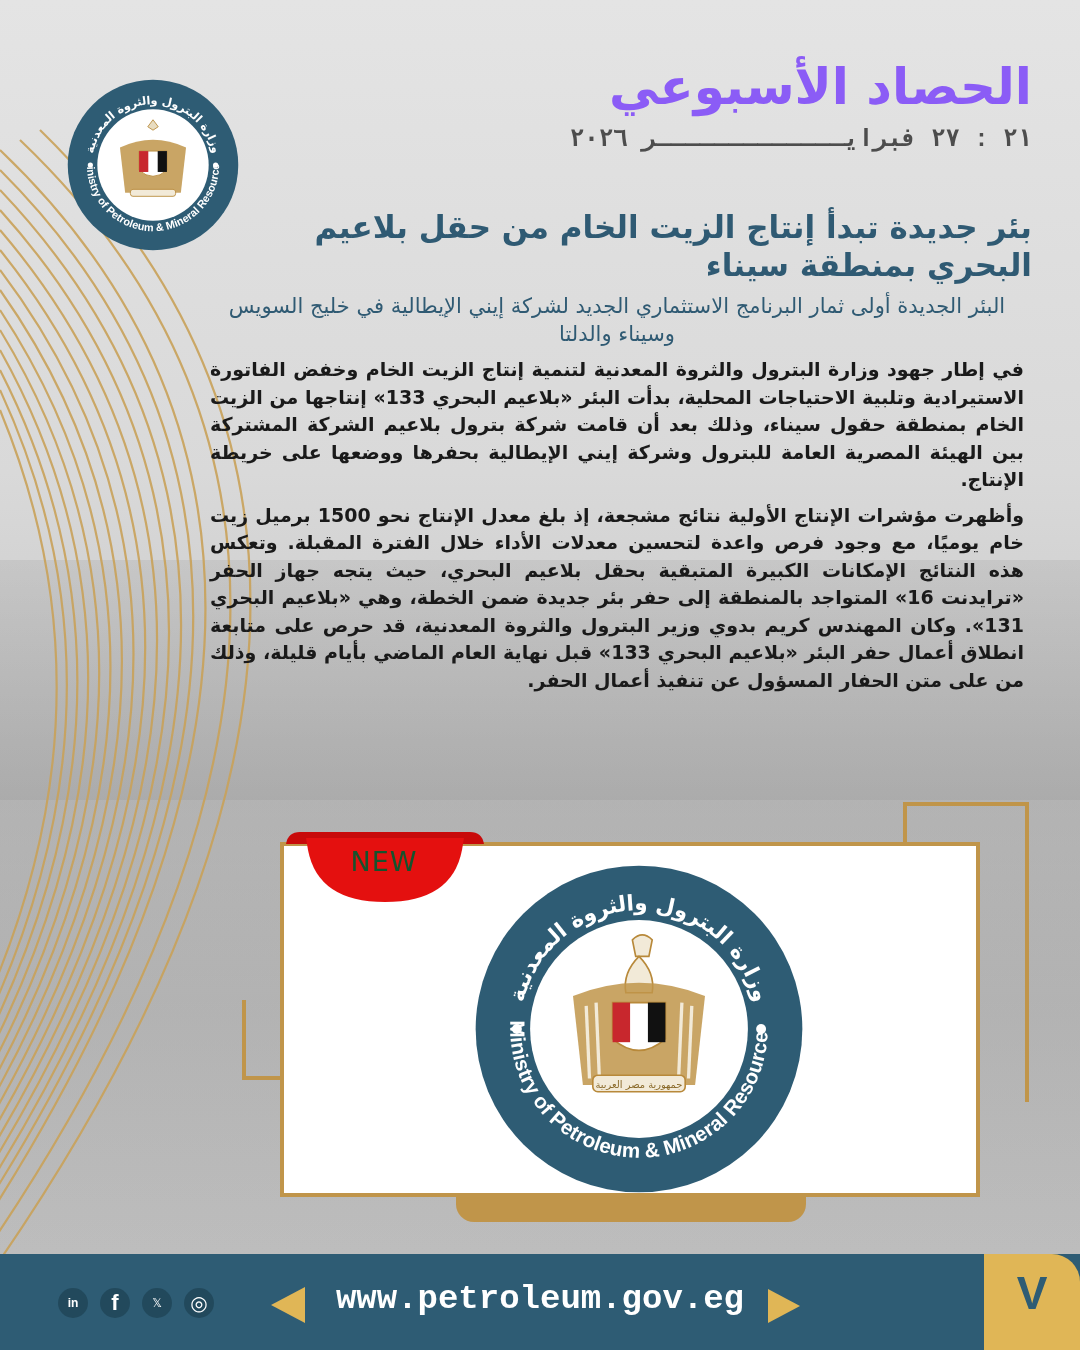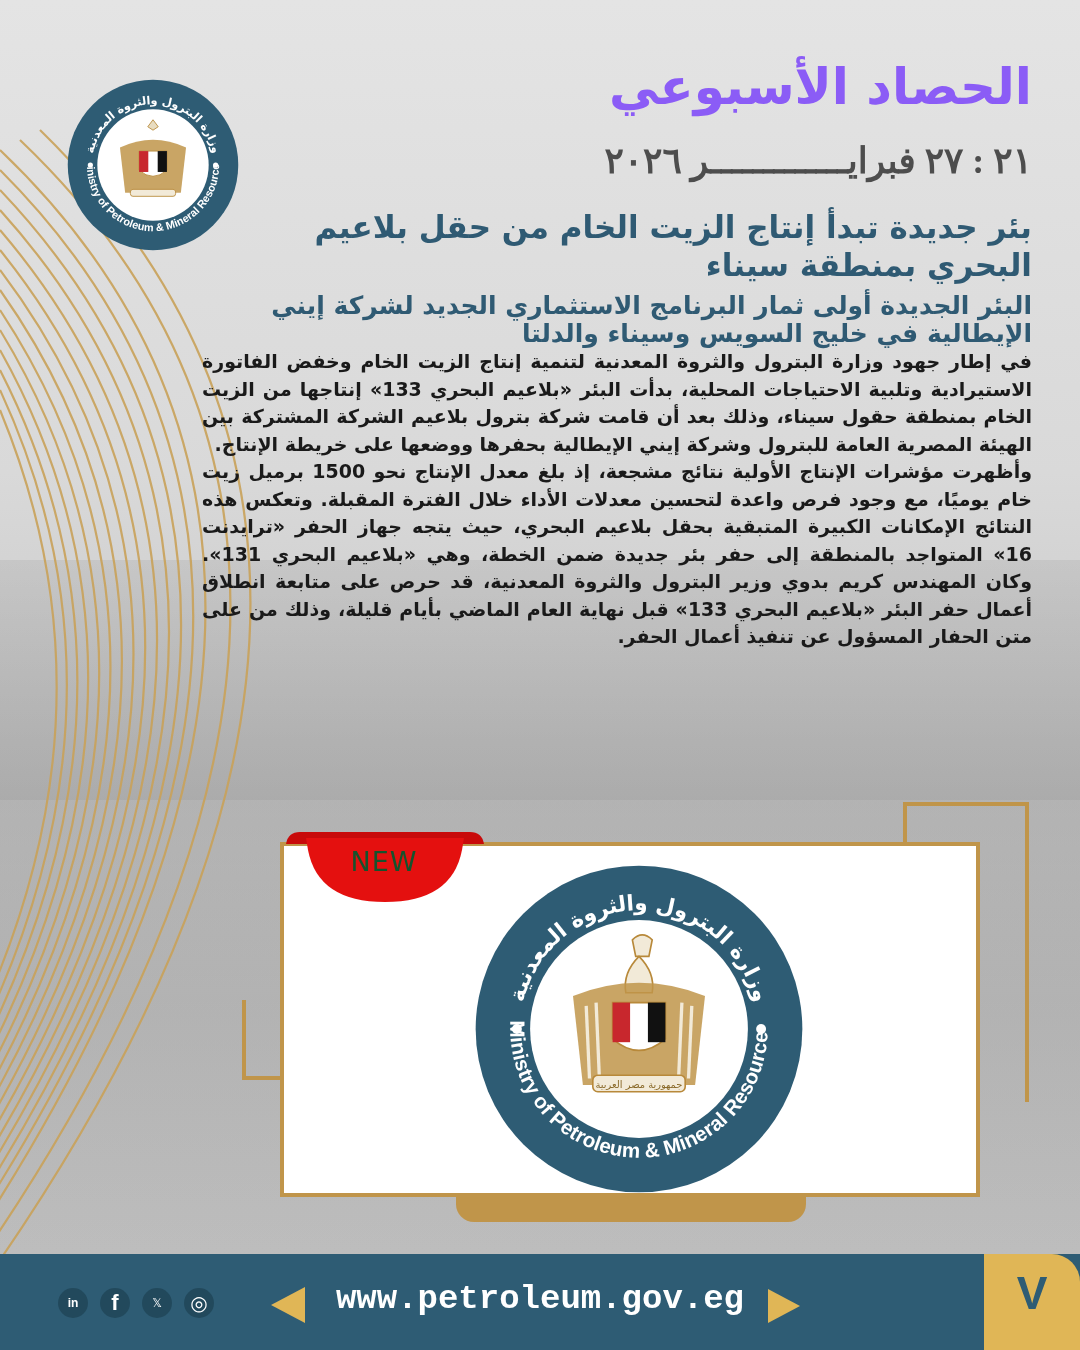--- a/index.html
+++ b/index.html
@@ -16,40 +16,40 @@
 
   
   .top-logo { position: absolute; left: 66px; top: 78px; width: 174px; height: 174px; }
 
   .title {
     position: absolute; right: 48px; top: 58px;
     font-family: "DejaVu Sans", sans-serif; font-weight: bold;
     font-size: 50px; color: #8b5cf6; direction: rtl; letter-spacing: 0;
   }
   .date {
-    position: absolute; right: 48px; top: 140px;
-    font-family: Liberation Serif, serif; font-weight: bold;
-    font-size: 36px; color: #4d4d4d; direction: rtl;
+    position: absolute; right: 48px; top: 124px;
+    font-family: Liberation Mono, monospace; font-weight: bold;
+    font-size: 24px; color: #4d4d4d; direction: rtl;
   }
   .headline {
     position: absolute; right: 48px; top: 208px; width: 830px;
     font-weight: bold; font-size: 31px; line-height: 38px; color: #2f5a73;
     direction: rtl; text-align: right;
   }
   .subheadline {
     position: absolute; right: 48px; top: 292px; width: 830px;
-    font-weight: bold; font-size: 25px; line-height: 28px; color: #2f5a73;
-    direction: rtl; text-align: right;
+    font-weight: normal; font-size: 21px; line-height: 28px; color: #2f5a73;
+    direction: rtl; text-align: center;
   }
   .body-text {
     position: absolute; right: 48px; top: 348px; width: 830px;
     font-weight: bold; font-size: 19px; line-height: 27.5px; color: #1a1a1a;
     direction: rtl; text-align: justify; text-align-last: right;
   }
-  .body-text p { margin: 0; }
+  .body-text p { margin: 8px; }
 
   
   .frame-back-tr { position: absolute; left: 903px; top: 802px; width: 126px; height: 300px;
     border: 4px solid #c0954a; border-bottom: none; }
   .frame-back-bl { position: absolute; left: 242px; top: 1000px; width: 128px; height: 80px;
     border: 4px solid #c0954a; border-top: none; }
   .card-tab { position: absolute; left: 456px; top: 1180px; width: 350px; height: 42px;
     background: #c0954a; border-radius: 0 0 18px 18px; }
   .card {
     position: absolute; left: 280px; top: 842px; width: 700px; height: 355px;

